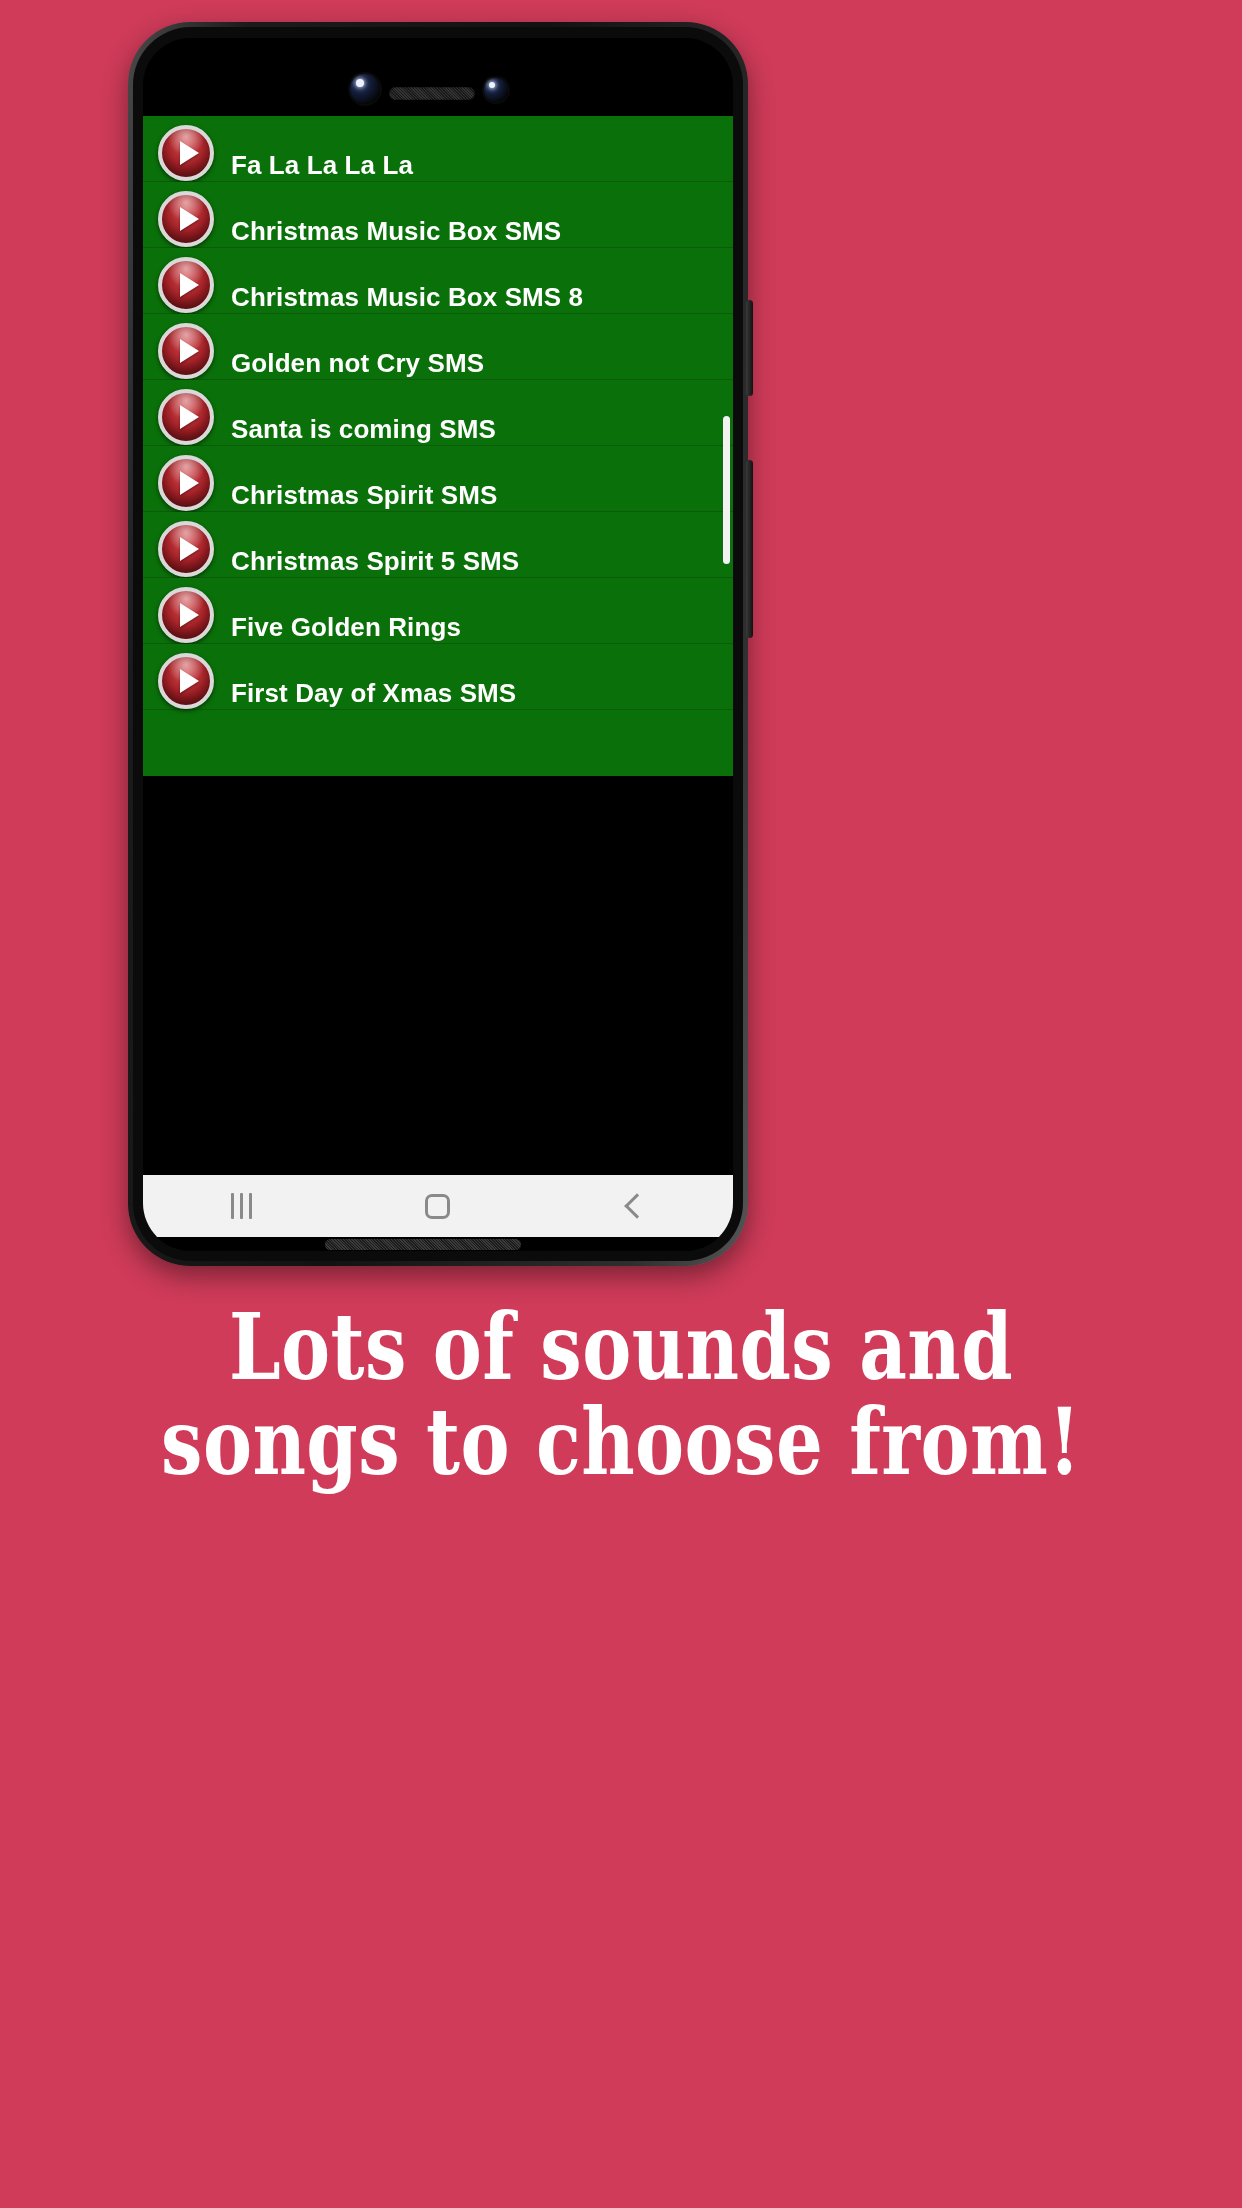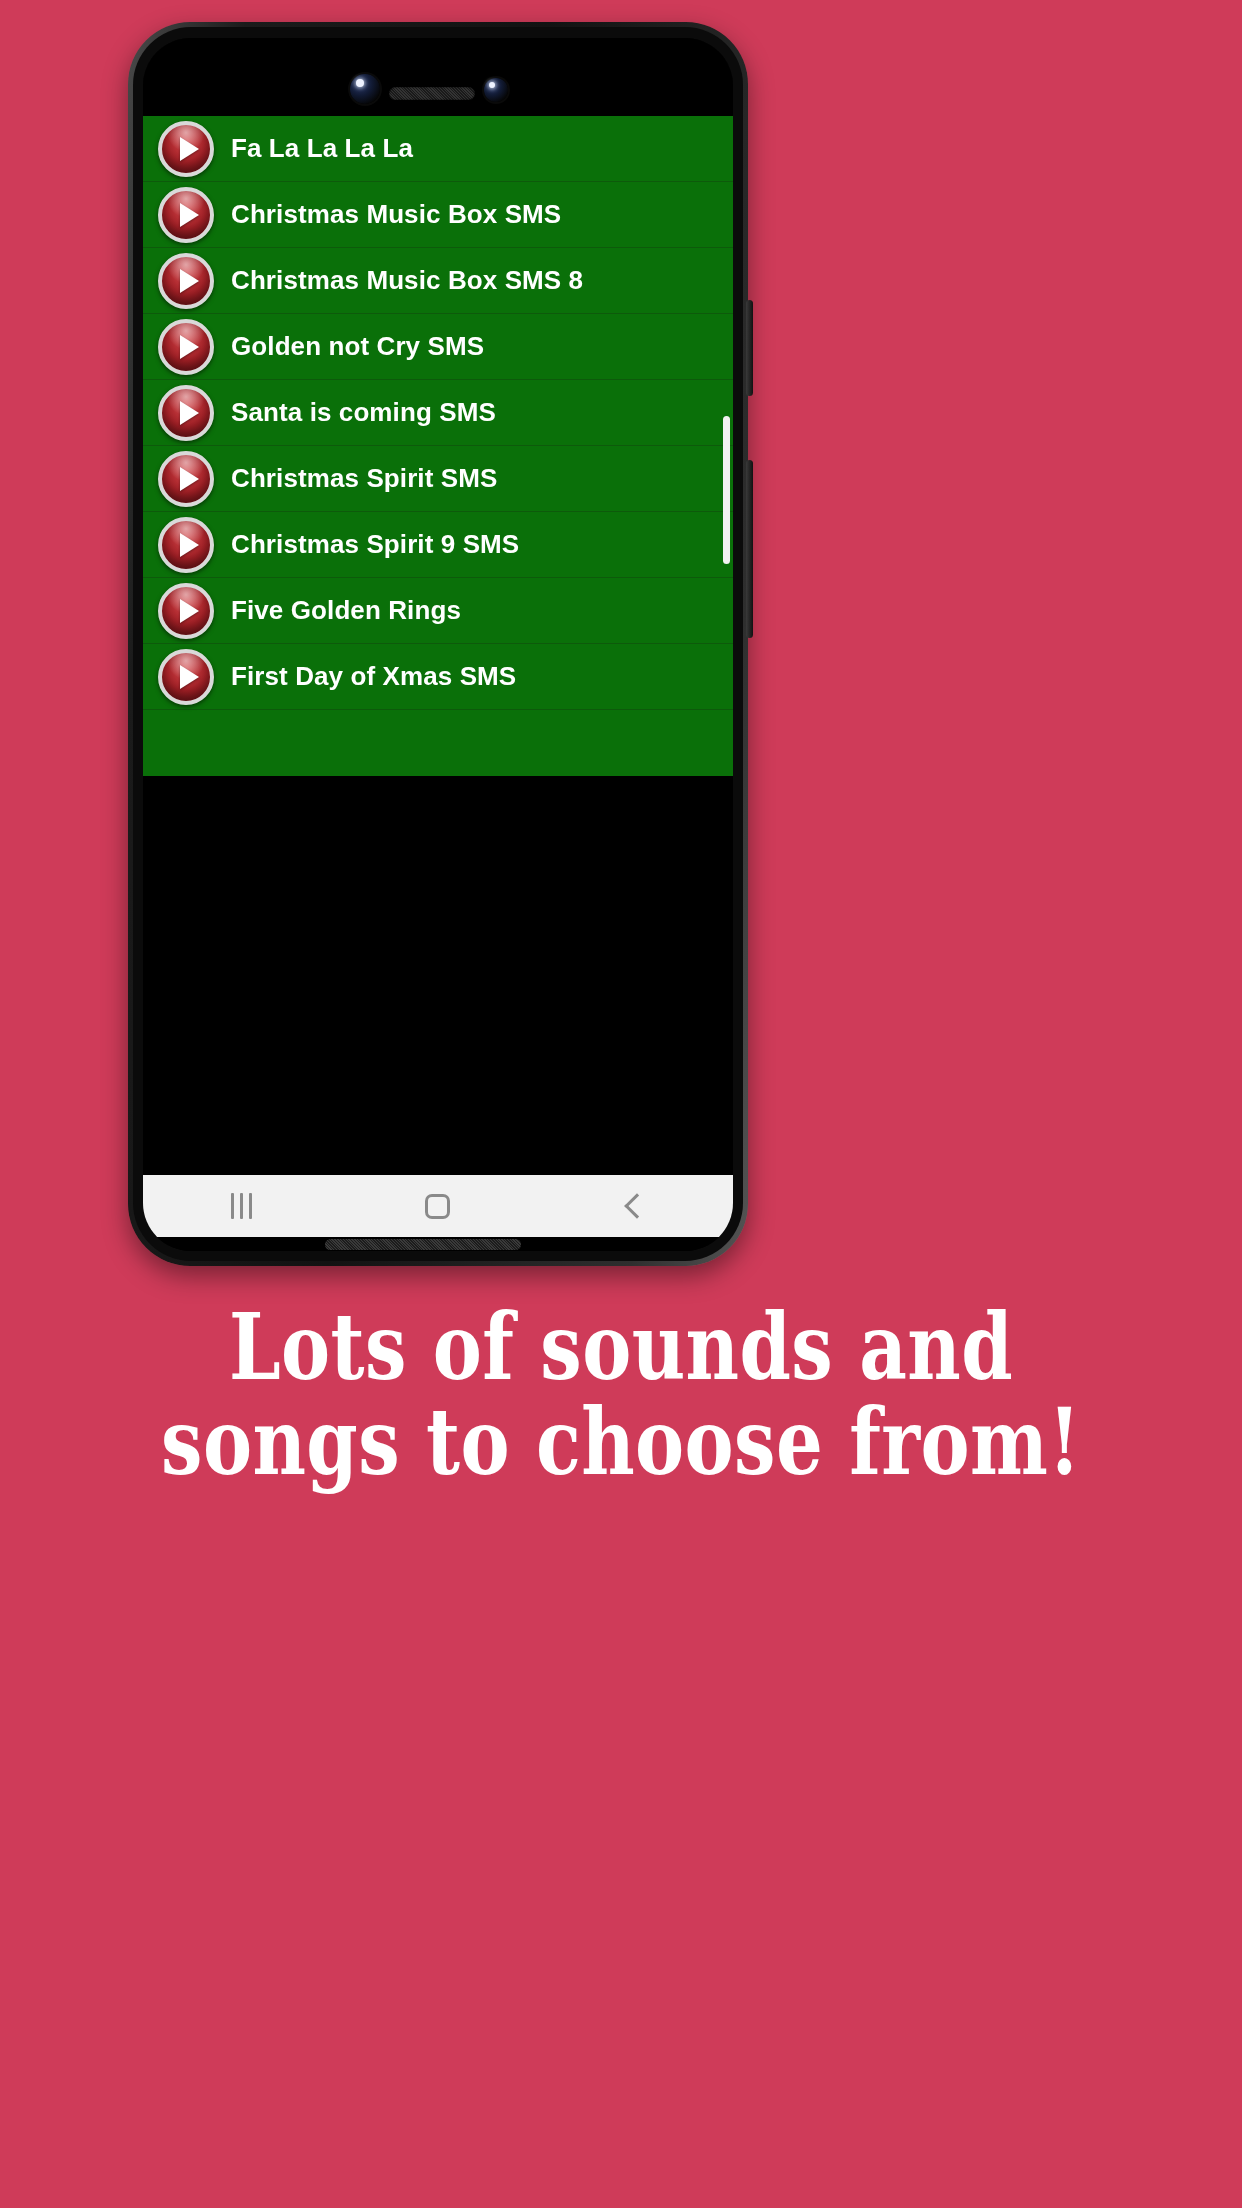--- a/index.html
+++ b/index.html
@@ -113,21 +113,21 @@
   
   #sound-list{
     position:absolute; left:0; top:78px;
     width:100%; height:660px;
     background:#0a7009;
     overflow:hidden;
   }
   .list-item{
     position:relative;
     height:66px;
-    display:flex; align-items:center;
+    display:flex; align-items:flex-end;
     padding-left:8px;
     border-bottom:1px solid #0d5a0b;
     background:#0a7009;
   }
   .play-icon{
     flex:0 0 auto;
     width:56px;height:56px;border-radius:50%;
     margin-right:17px; margin-left:7px;
     background:
       radial-gradient(circle at 50% 16%, rgba(255,255,255,.55) 0%, rgba(255,255,255,0) 40%),
@@ -269,21 +269,21 @@
           <div class="list-item">
             <div class="play-icon"></div>
             <span class="item-label">Santa is coming SMS</span>
           </div>
           <div class="list-item">
             <div class="play-icon"></div>
             <span class="item-label">Christmas Spirit SMS</span>
           </div>
           <div class="list-item">
             <div class="play-icon"></div>
-            <span class="item-label">Christmas Spirit 9 SMS</span>
+            <span class="item-label">Christmas Spirit 5 SMS</span>
           </div>
           <div class="list-item">
             <div class="play-icon"></div>
             <span class="item-label">Five Golden Rings</span>
           </div>
           <div class="list-item">
             <div class="play-icon"></div>
             <span class="item-label">First Day of Xmas SMS</span>
           </div>
           <div id="list-scrollbar"></div>

